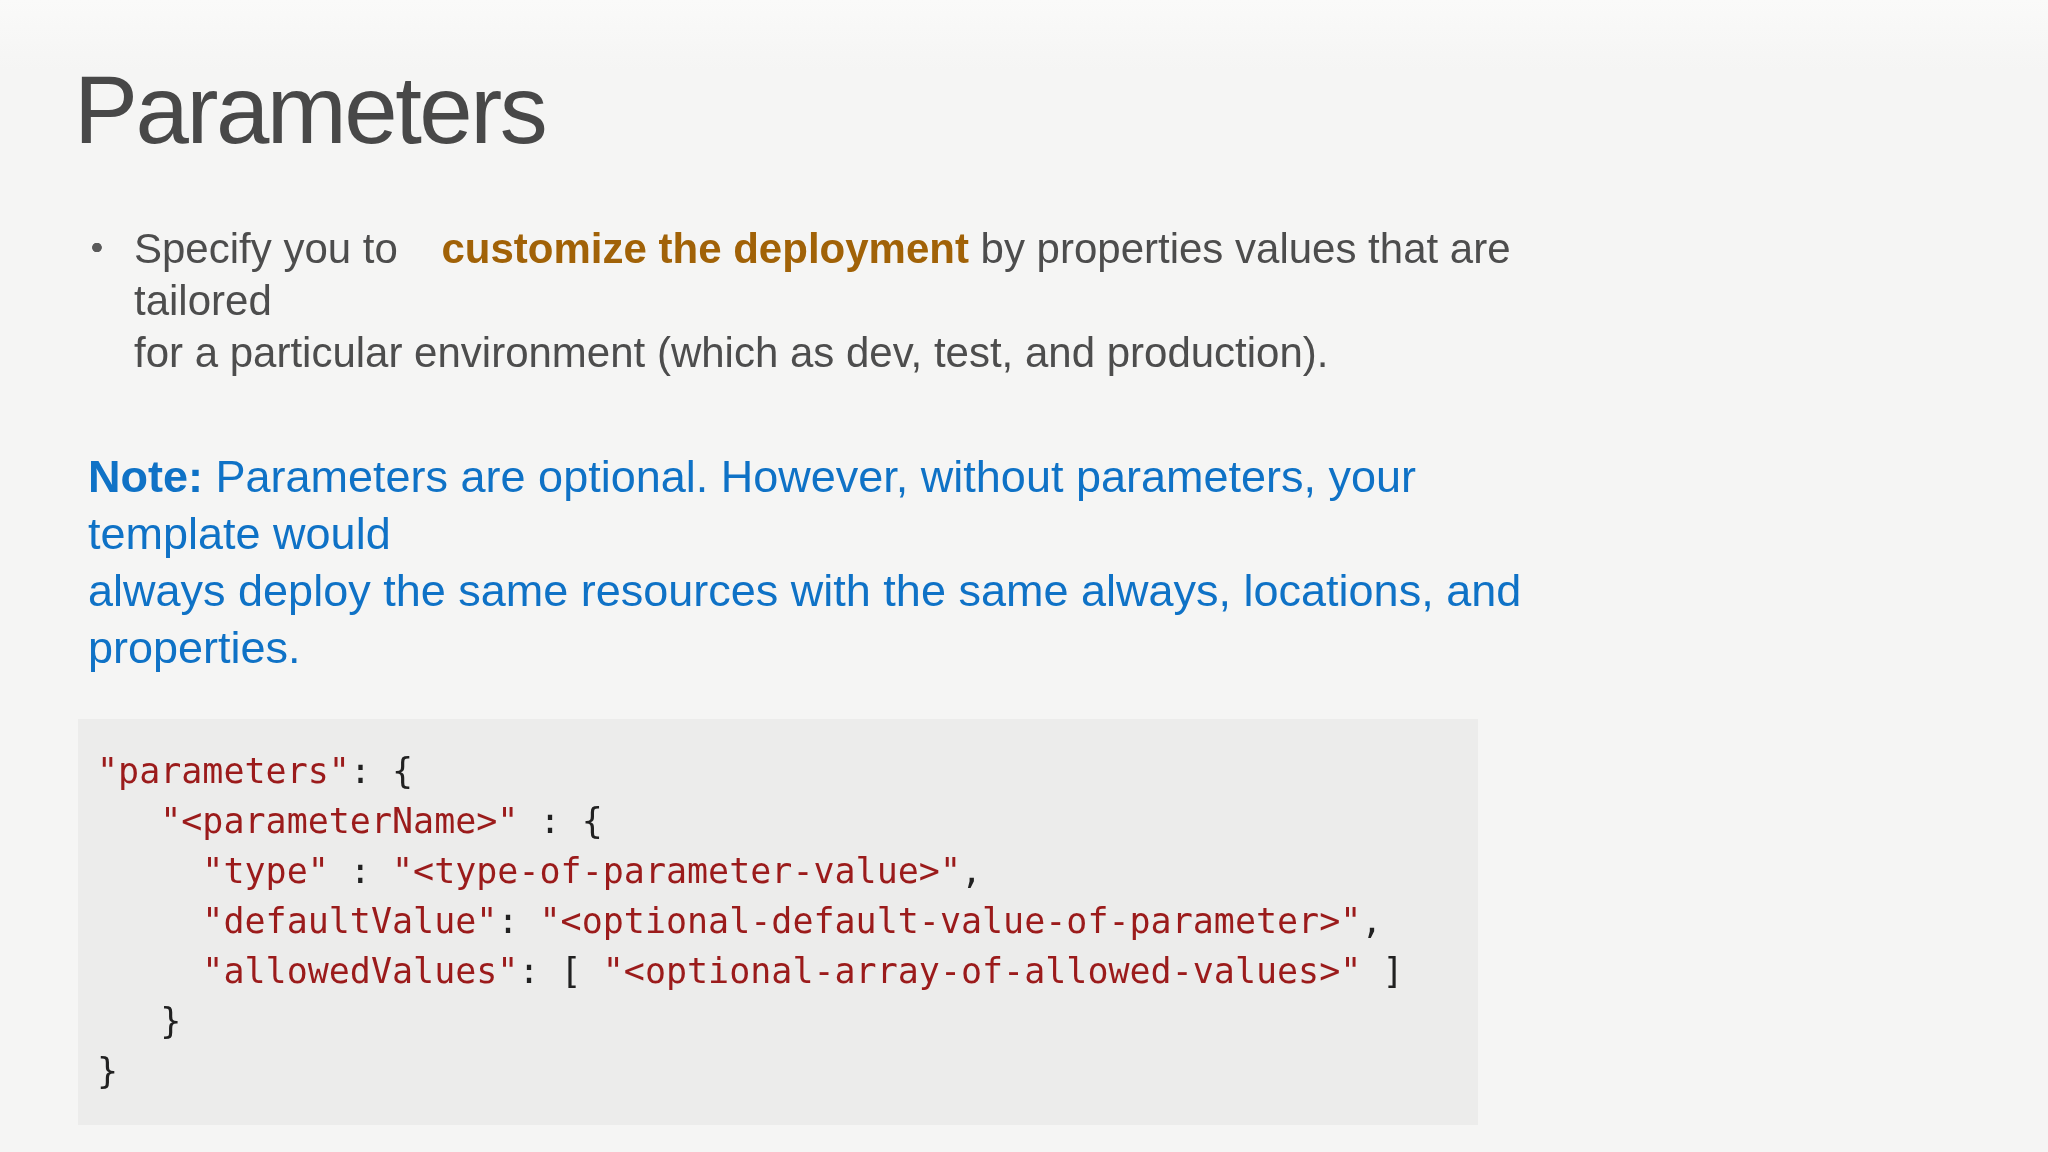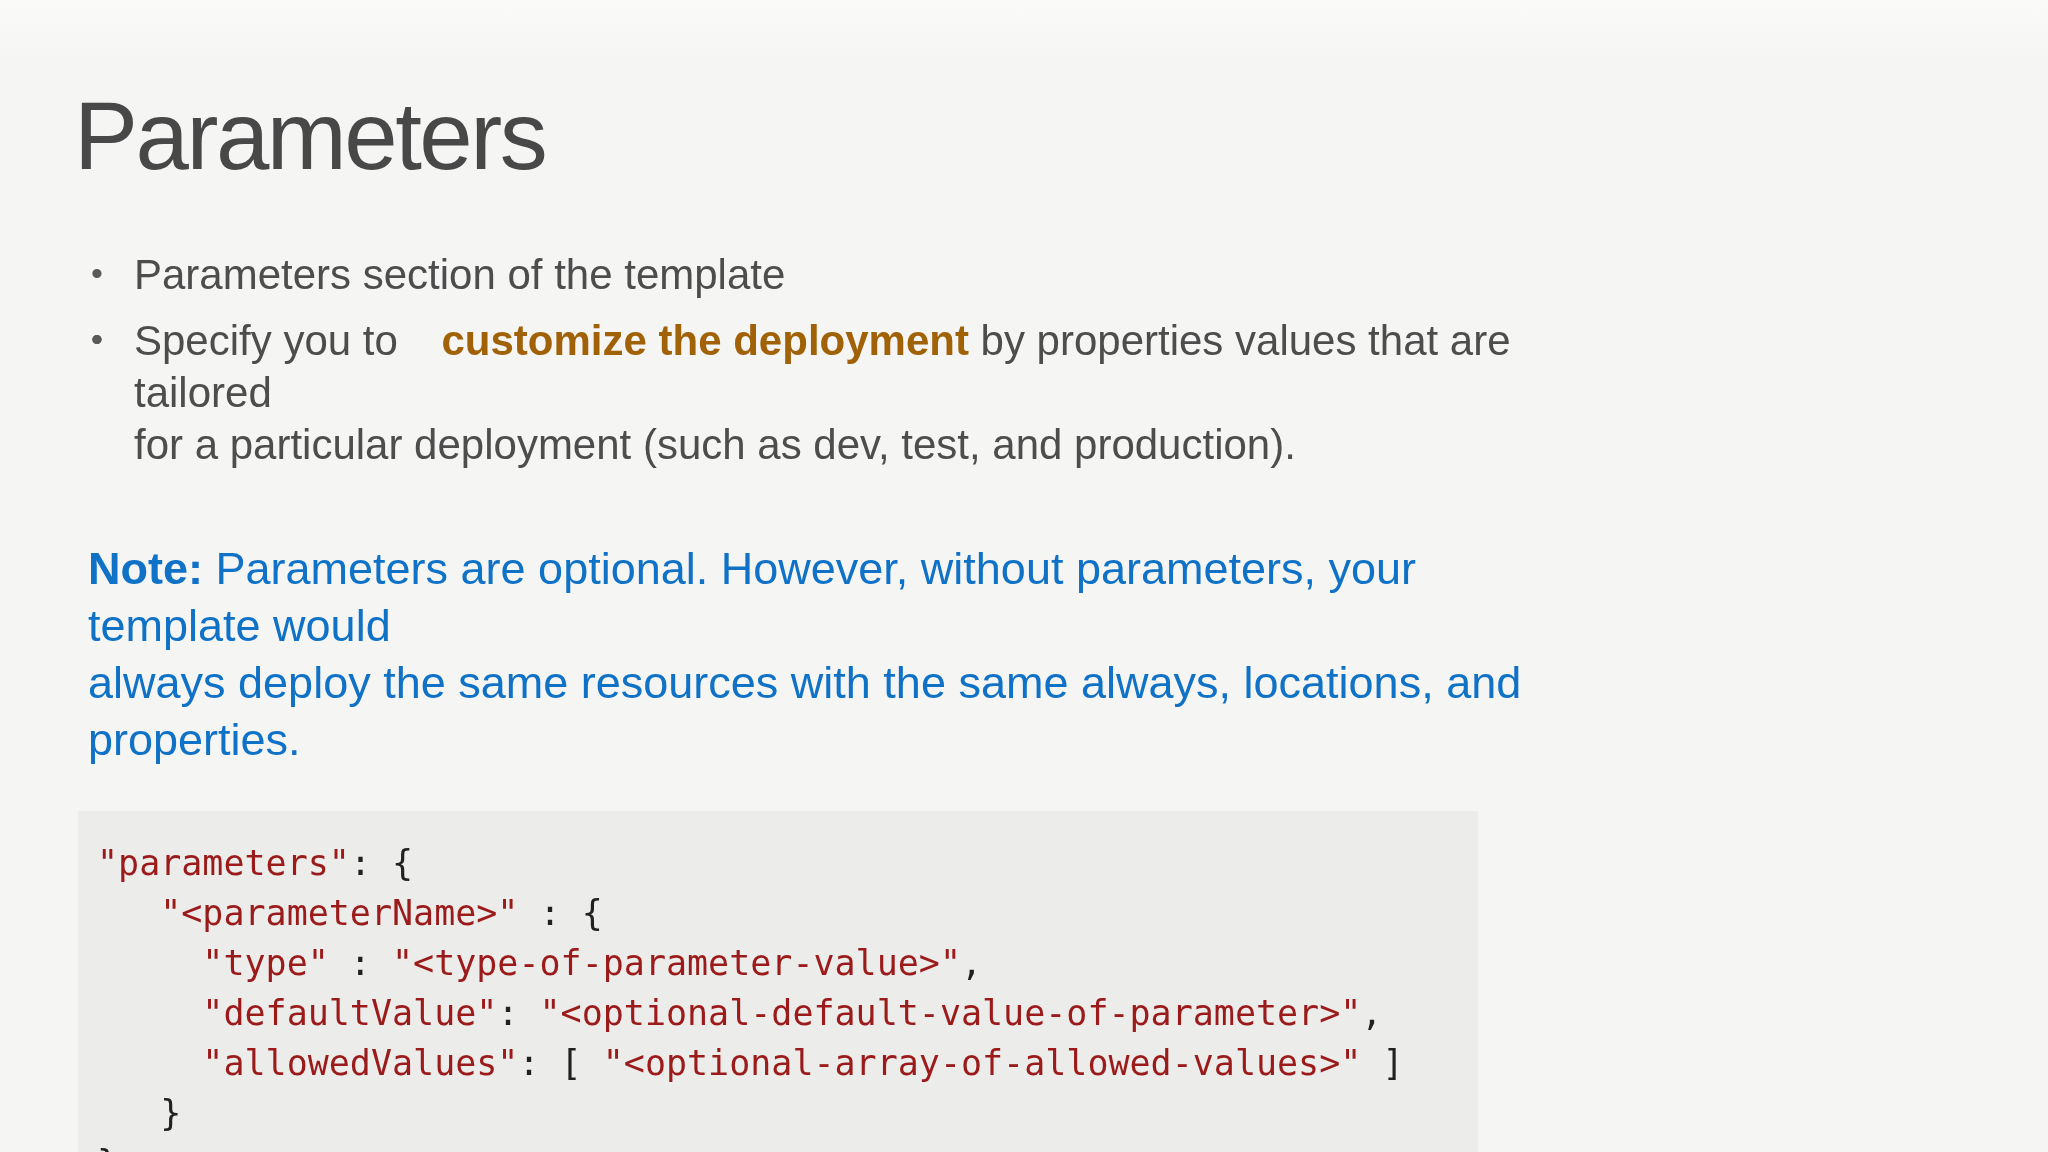--- a/index.html
+++ b/index.html
@@ -11,21 +11,21 @@
     height: 1152px;
     overflow: hidden;
     font-family: "Liberation Sans", sans-serif;
     background: linear-gradient(#FAFAF9 0%, #F5F5F4 6%, #F5F5F4 100%);
   }
   .slide {
     position: relative;
     width: 1652px;
     height: 1152px;
     box-sizing: border-box;
-    padding-top: 72px;
+    padding-top: 46px;
   }
   .title {
     margin: 0 0 0 74px;
     font-size: 96px;
     line-height: 128px;
     font-weight: 300;
     letter-spacing: -2.5px;
     color: #484848;
   }
   .bullets {
@@ -75,29 +75,28 @@
 </head>
 <body>
 
 <div class="slide">
 
   <h1 class="title">Parameters</h1>
 
   <ul class="bullets">
     <li>
       <span class="bullet-marker">•</span>
-      <span>Parameters section of the template</span>
     </li>
     <li>
       <span class="bullet-marker">•</span>
     </li>
     <li>
       <span class="bullet-marker">•</span>
       <span>Specify you to </span><span class="b-bold">customize the deployment</span><span> by properties values that are tailored</span>
-      <span class="block-line">for a particular deployment (such as dev, test, and production).</span>
+      <span class="block-line">for a particular environment (which as dev, test, and production).</span>
     </li>
   </ul>
 
   <p class="note">
     <strong class="note-label">Note:</strong><span> Parameters are optional. However, without parameters, your template would</span>
     <span class="block-line">always deploy the same resources with the same always, locations, and properties.</span>
   </p>
 
   <div class="code-block"><div class="code-line"><span class="tok-str">"parameters"</span><span class="tok-pun">: {</span></div><div class="code-line"><span class="tok-pun">   </span><span class="tok-str">"&lt;parameterName&gt;"</span><span class="tok-pun"> : {</span></div><div class="code-line"><span class="tok-pun">     </span><span class="tok-str">"type"</span><span class="tok-pun"> : </span><span class="tok-str">"&lt;type-of-parameter-value&gt;"</span><span class="tok-pun">,</span></div><div class="code-line"><span class="tok-pun">     </span><span class="tok-str">"defaultValue"</span><span class="tok-pun">: </span><span class="tok-str">"&lt;optional-default-value-of-parameter&gt;"</span><span class="tok-pun">,</span></div><div class="code-line"><span class="tok-pun">     </span><span class="tok-str">"allowedValues"</span><span class="tok-pun">: [ </span><span class="tok-str">"&lt;optional-array-of-allowed-values&gt;"</span><span class="tok-pun"> ]</span></div><div class="code-line"><span class="tok-pun">   }</span></div><div class="code-line"><span class="tok-pun">}</span></div></div>
 

